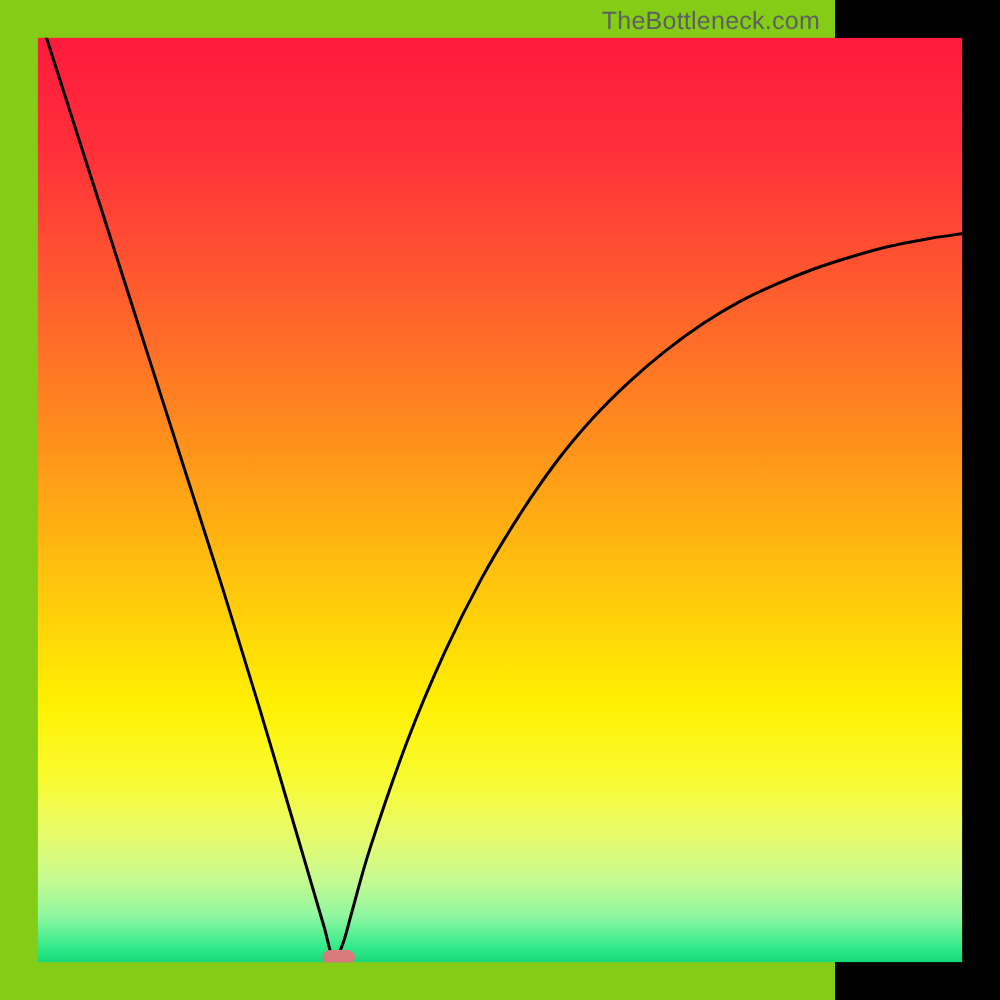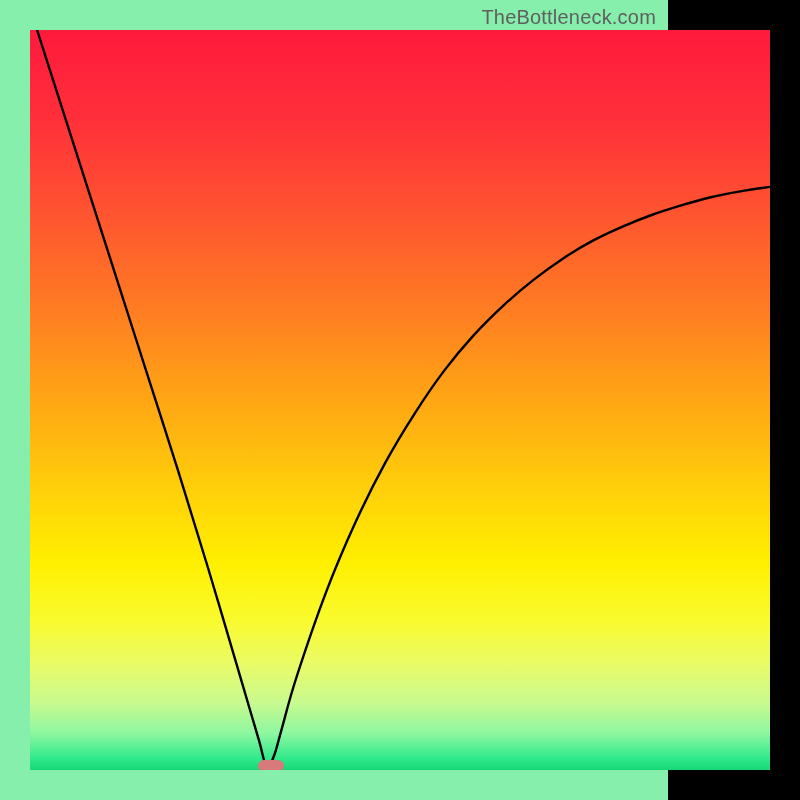--- a/index.html
+++ b/index.html
@@ -10,21 +10,21 @@
     background: #000;
     overflow: hidden;
     font-family: Arial, Helvetica, sans-serif;
   }
   .frame {
     position: absolute;
     left: 0;
     top: 0;
     width: 668px;
     height: 800px;
-    background: #86efac;
+    background: #84cc16;
   }
   .plot {
     position: absolute;
     left: 30px;
     top: 30px;
     width: 740px;
     height: 740px;
     overflow: hidden;
   }
   .bg-svg {

